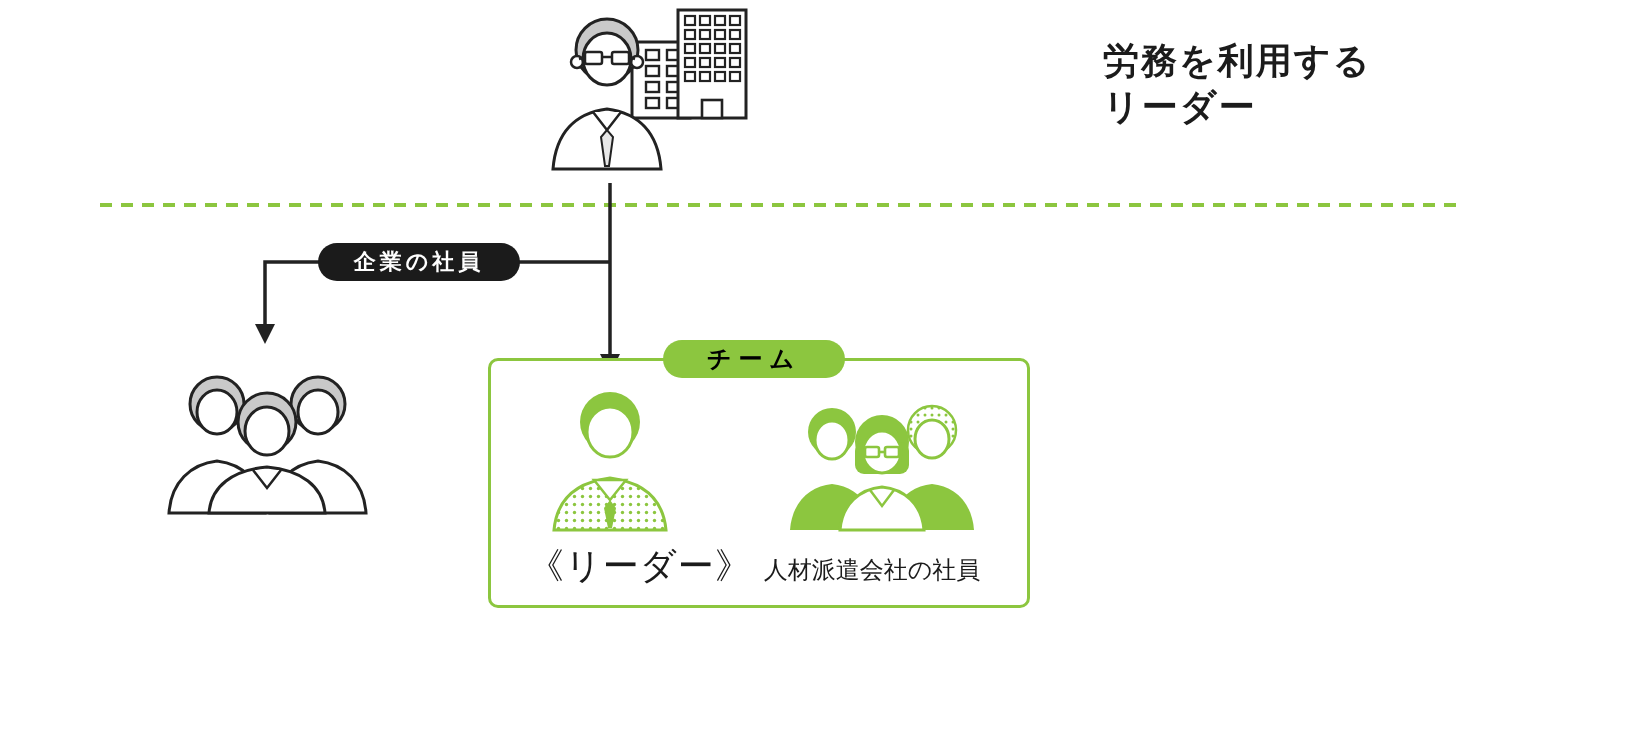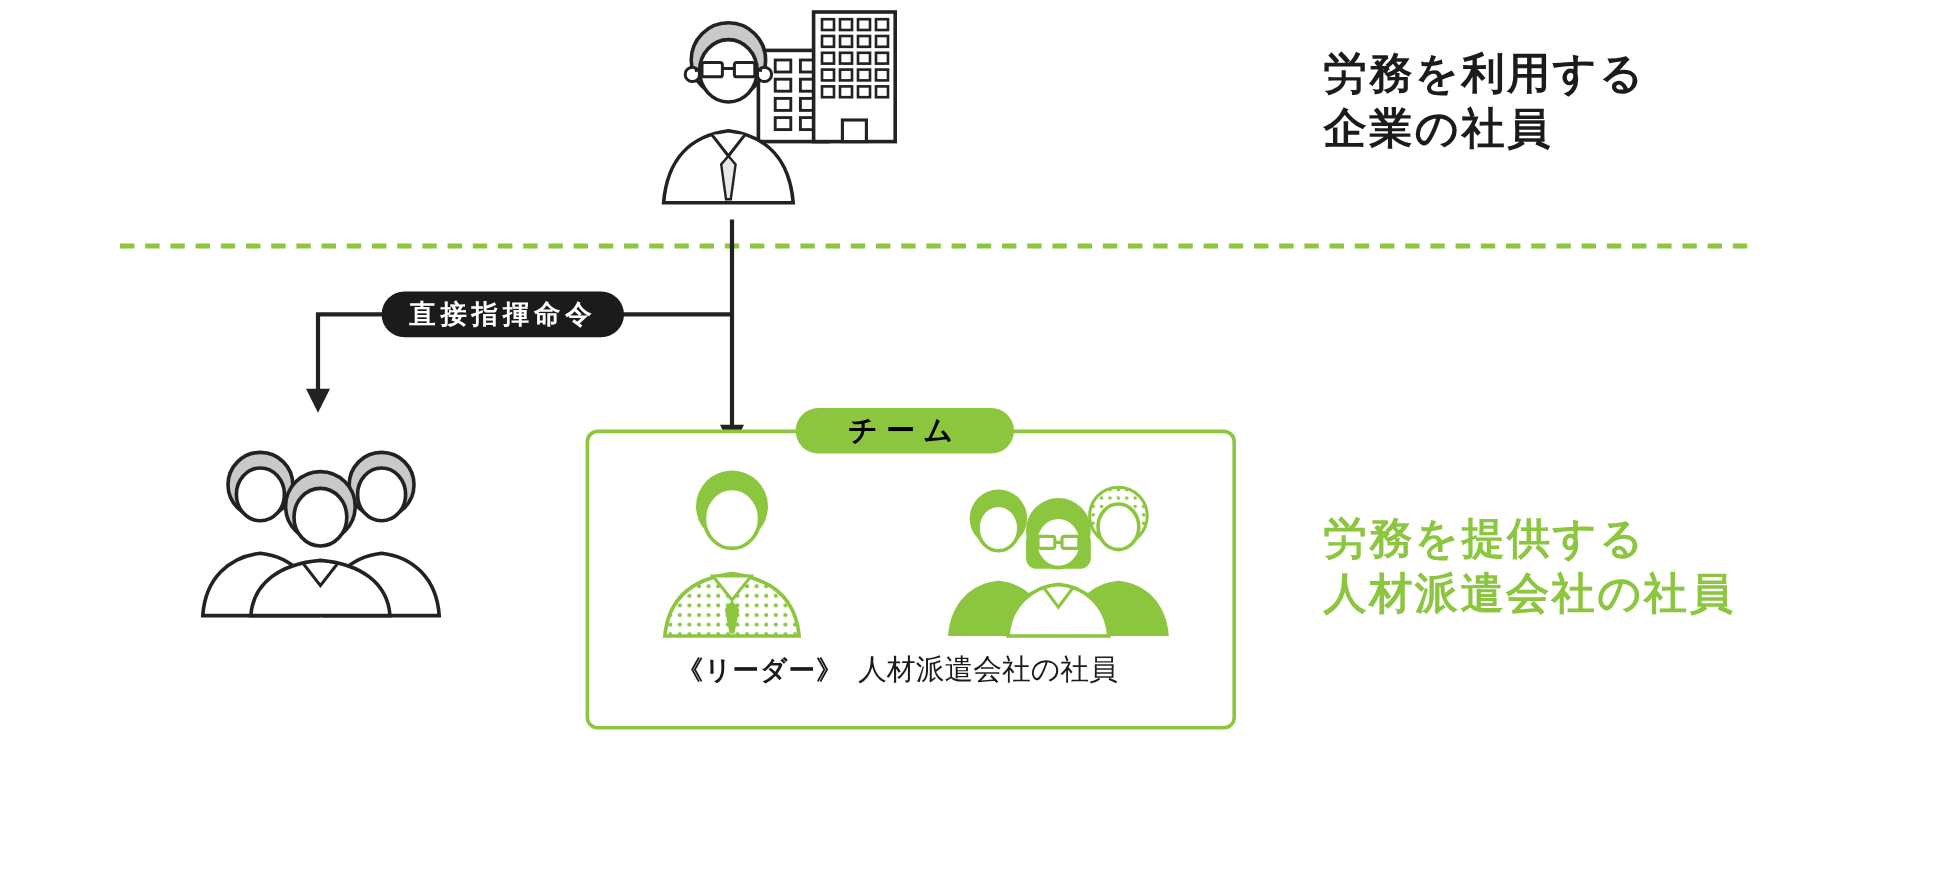--- a/index.html
+++ b/index.html
@@ -10,21 +10,21 @@
   svg.connectors{position:absolute;left:0;top:0;width:1625px;height:734px;pointer-events:none;}
   .icon{position:absolute;}
   .icon svg{display:block;width:100%;height:100%;}
   .label{position:absolute;font-weight:bold;font-size:36px;line-height:46px;letter-spacing:2px;color:#1B1B1B;}
   .label.green-text{color:#8CC63F;}
   .pill{position:absolute;display:flex;align-items:center;justify-content:center;border-radius:999px;font-weight:bold;z-index:3;}
   .pill-black{background:#1B1B1B;color:#ffffff;font-size:22px;letter-spacing:4px;}
   .pill-green{background:#8CC63F;color:#000000;font-size:24px;letter-spacing:7px;}
   .team-box{position:absolute;border:3px solid #8CC63F;border-radius:10px;background:#fff;box-sizing:border-box;z-index:1;}
   .caption{position:absolute;display:flex;align-items:baseline;gap:12px;font-size:24px;color:#1B1B1B;z-index:2;}
-  .caption .leader{font-weight:bold;font-size:22px;letter-spacing:1px;margin-left:36px;}
+  .caption .leader{font-weight:normal;font-size:36px;letter-spacing:1px;}
   #icon-company{left:550px;top:6px;width:205px;height:165px;}
   #label-top{left:1103px;top:38px;}
   #pill-direct{left:318px;top:243px;width:202px;height:38px;}
   #icon-workers{left:165px;top:355px;width:205px;height:160px;z-index:2;}
   #team-box{left:488px;top:358px;width:542px;height:250px;}
   #pill-team{left:663px;top:340px;width:182px;height:38px;}
   #icon-leader{left:540px;top:382px;width:140px;height:150px;z-index:2;}
   #icon-members{left:790px;top:392px;width:185px;height:140px;z-index:2;}
   #caption{left:528px;top:542px;}
   #label-bottom{left:1103px;top:426px;}
@@ -105,25 +105,25 @@
         </g>
         <path d="M3,163 C6,126 26,107 57,103 C88,107 108,126 111,163 Z" fill="#fff" stroke="#222" stroke-width="3"></path>
         <path d="M43,106 L57,124 L71,106" fill="#fff" stroke="#222" stroke-width="2.5"></path>
         <path d="M57,124 L51,131 L55,160 H59 L63,131 Z" fill="#E8E8E8" stroke="#222" stroke-width="2"></path>
       </g>
     </svg>
   </div>
 
   <div class="label" id="label-top">
     <div>労務を利用する</div>
-    <div>企業の社員</div>
+    <div>リーダー</div>
   </div>
 
   <div class="pill pill-black" id="pill-direct">
-    <span>直接指揮命令</span>
+    <span>企業の社員</span>
   </div>
 
   <div class="icon" id="icon-workers">
     <svg viewBox="0 0 205 160">
       <g>
         <circle cx="52" cy="49" r="27" fill="#C9C9C9" stroke="#222" stroke-width="3"></circle>
         <ellipse cx="52" cy="57" rx="20" ry="22" fill="#fff" stroke="#222" stroke-width="3"></ellipse>
         <path d="M4,158 C6,127 26,109 52,106 C78,109 98,127 100,158 Z" fill="#fff" stroke="#222" stroke-width="3"></path>
       </g>
       <g>
@@ -191,18 +191,14 @@
         <path d="M80,98 L92,114 L104,98" fill="none" stroke="#8CC63F" stroke-width="2.5"></path>
       </g>
     </svg>
   </div>
 
   <div class="caption" id="caption">
     <span class="leader">《リーダー》</span>
     <span class="rest">人材派遣会社の社員</span>
   </div>
 
-  <div class="label green-text" id="label-bottom">
-    <div>労務を提供する</div>
-    <div>人材派遣会社の社員</div>
-  </div>
 
 </div>
 
 </body></html>

